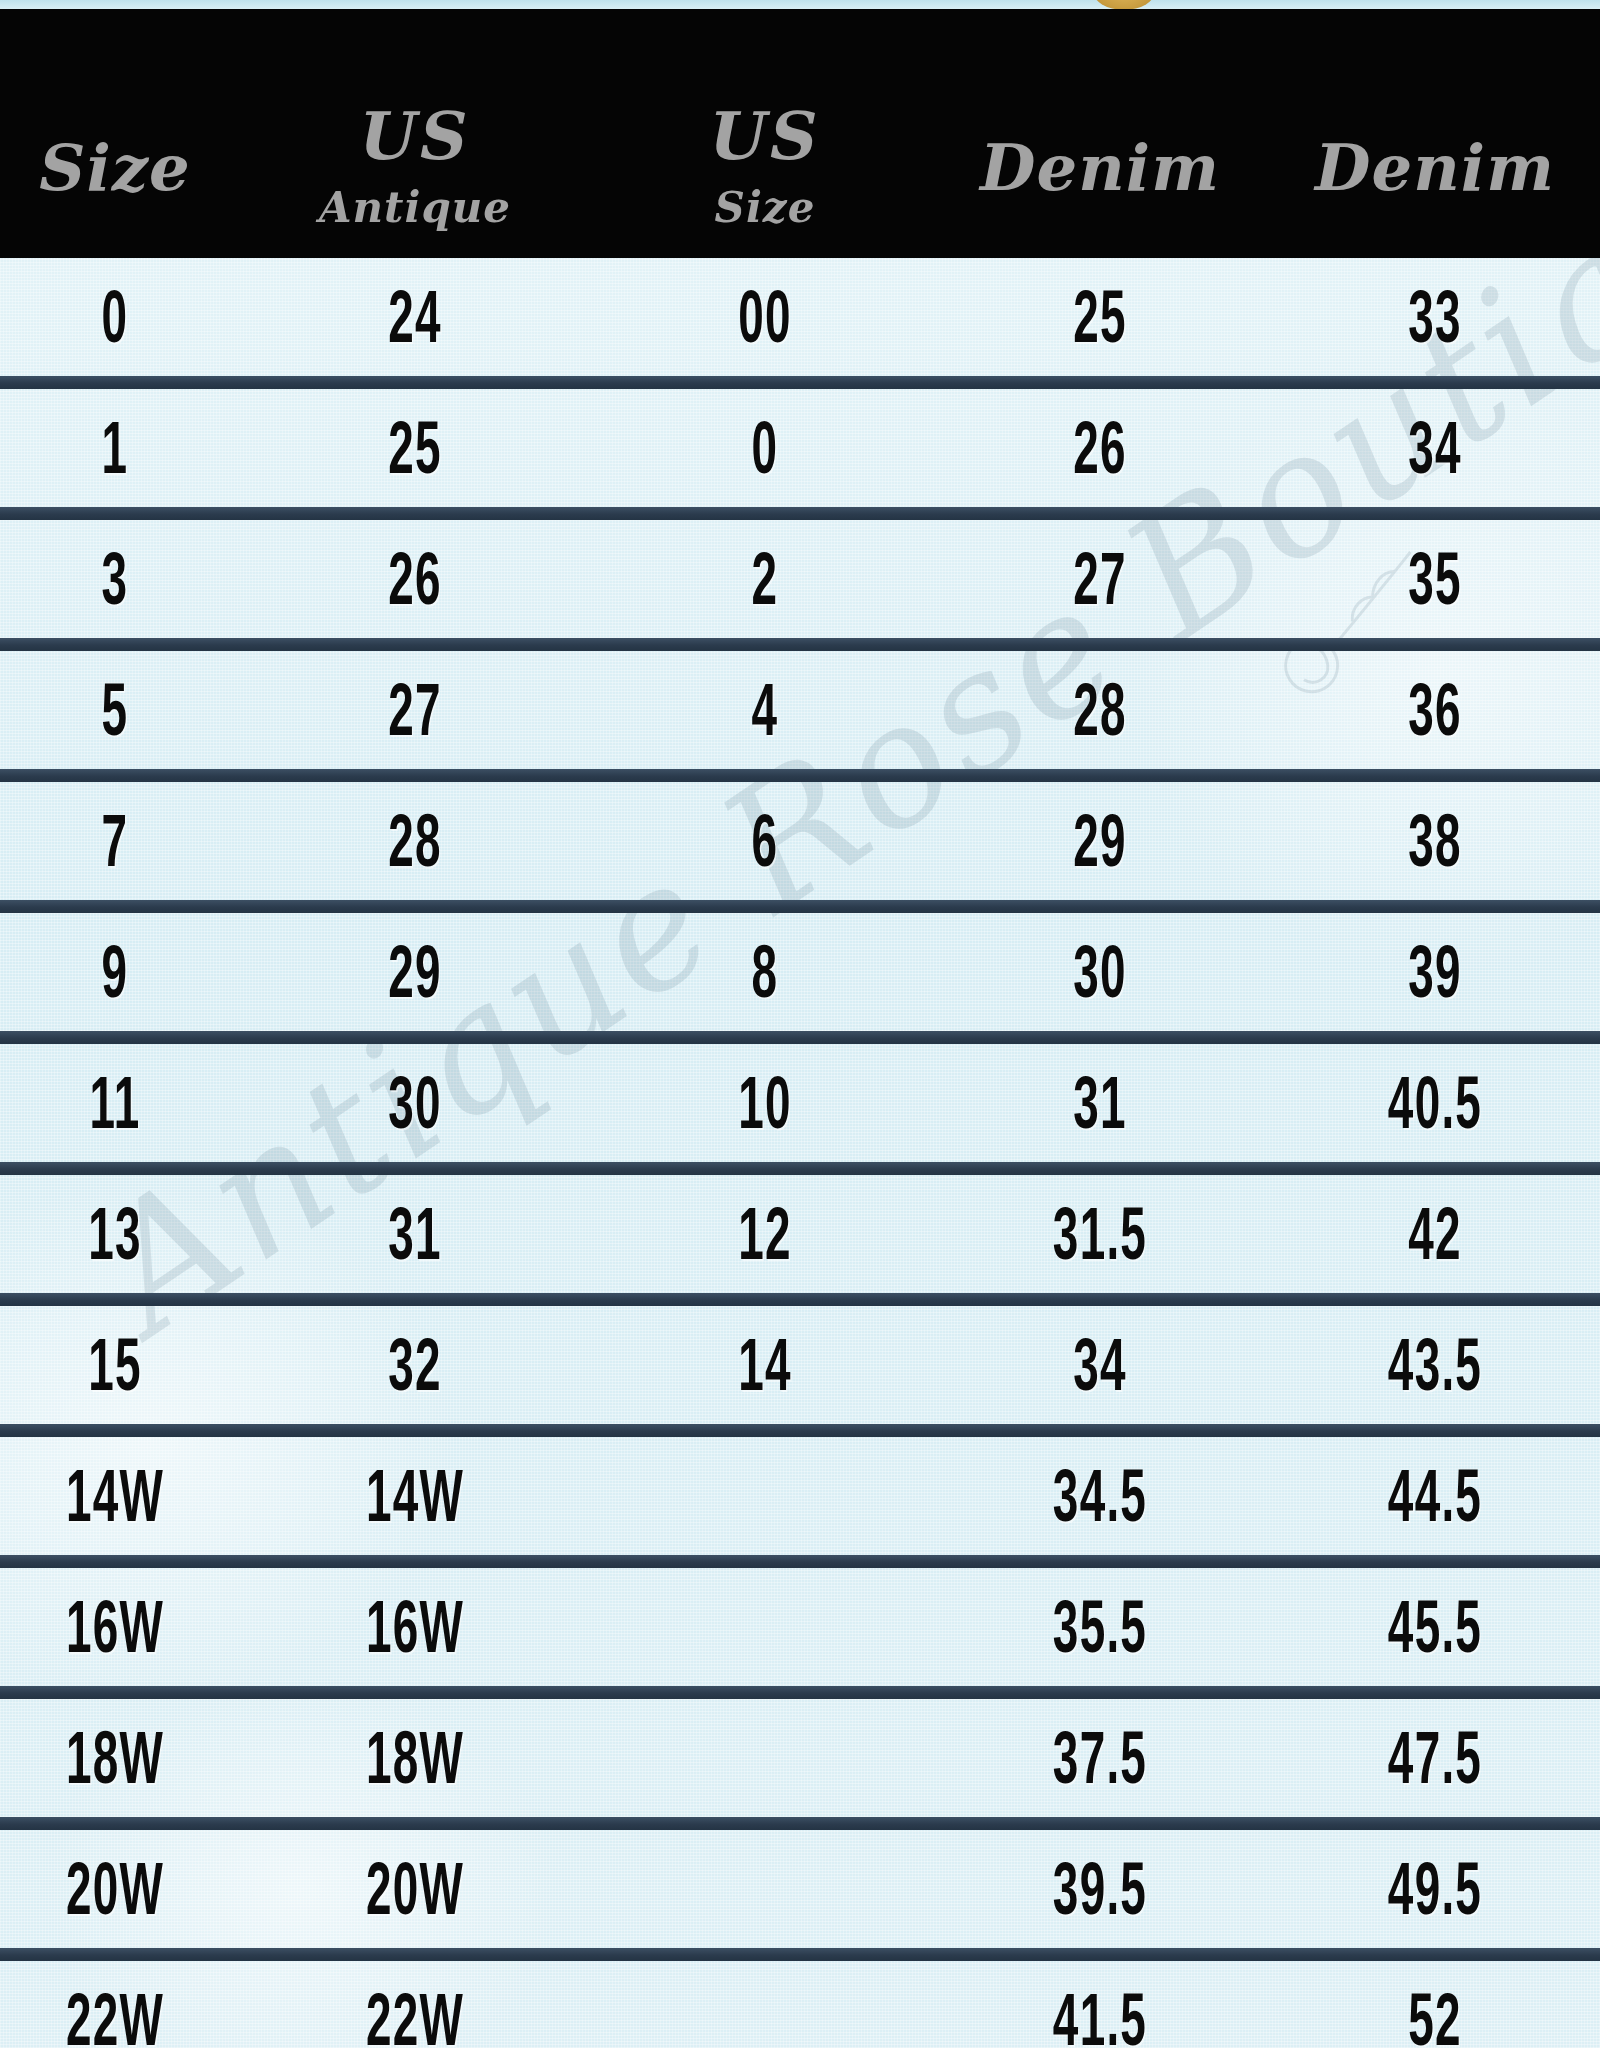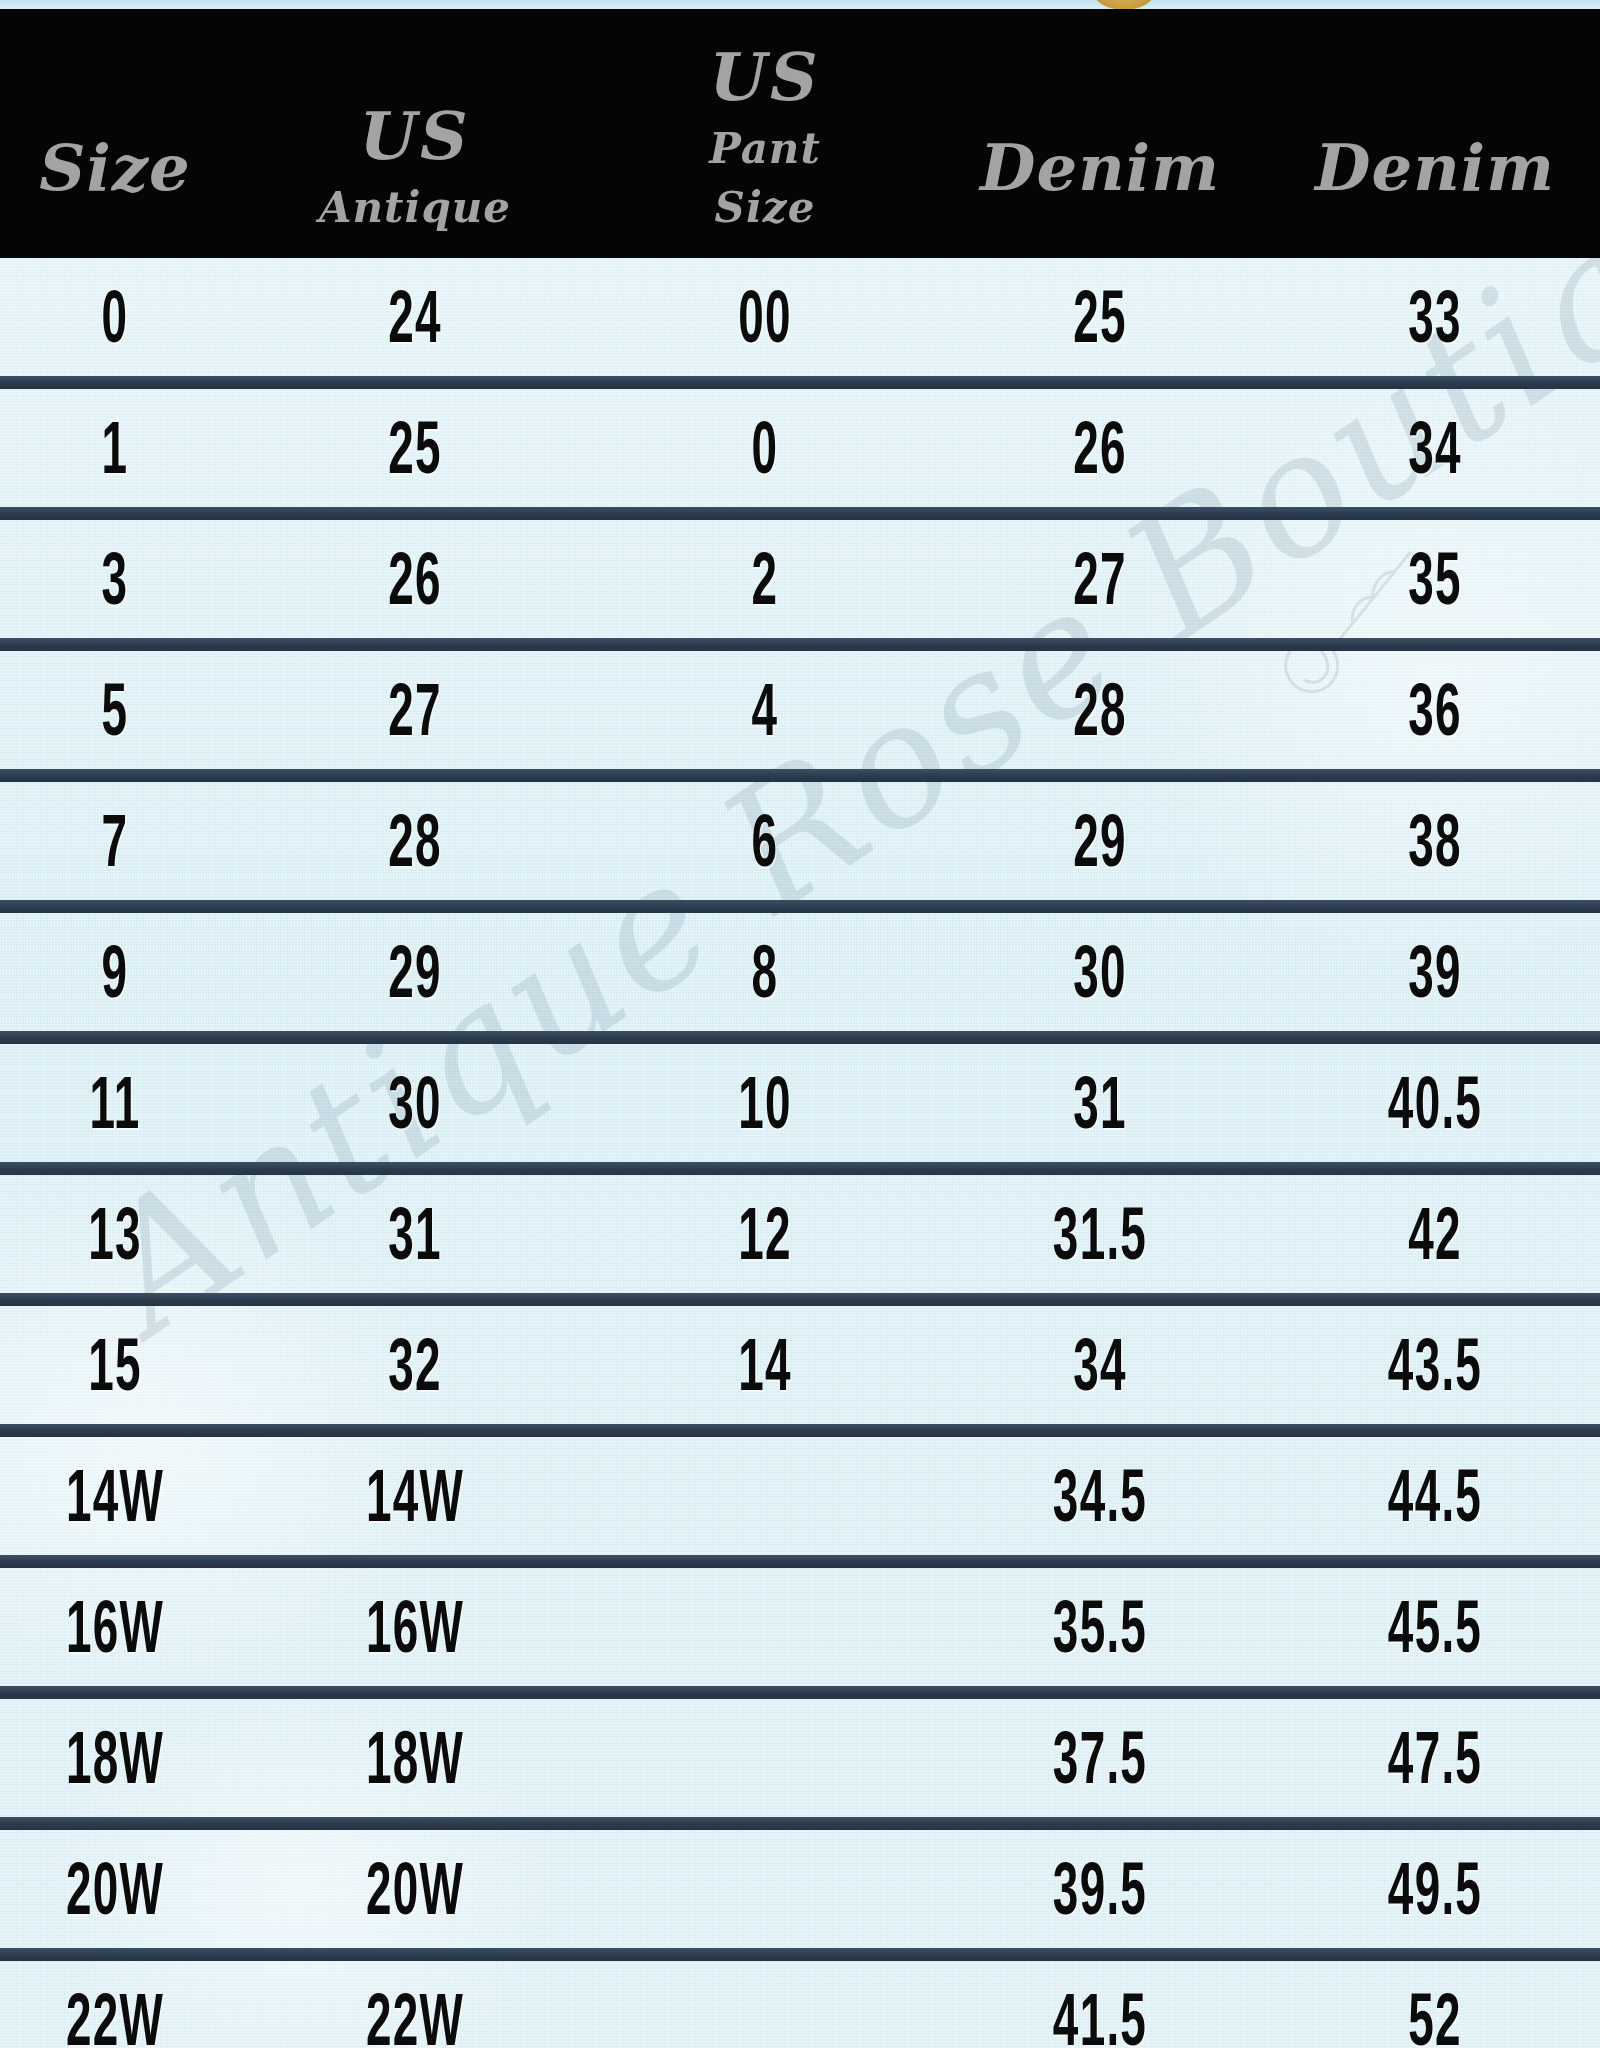--- a/index.html
+++ b/index.html
@@ -181,21 +181,20 @@
   <div class="gold-arc"></div>
 
   <div class="header">
     <div class="hcell one-line col-size">Size</div>
     <div class="hcell col-denim">
       <span class="big">US</span>
       <span class="small">Antique</span>
     </div>
     <div class="hcell col-pant">
       <span class="big">US</span>
-      <span class="small">Pant</span>
       <span class="small">Size</span>
     </div>
     <div class="hcell one-line col-waist">Denim</div>
     <div class="hcell one-line col-hips">Denim</div>
   </div>
 
   <div class="body-rows" id="body-rows">
       <div class="row">
         <div class="cell col-size">0</div>
         <div class="cell col-denim">24</div>

